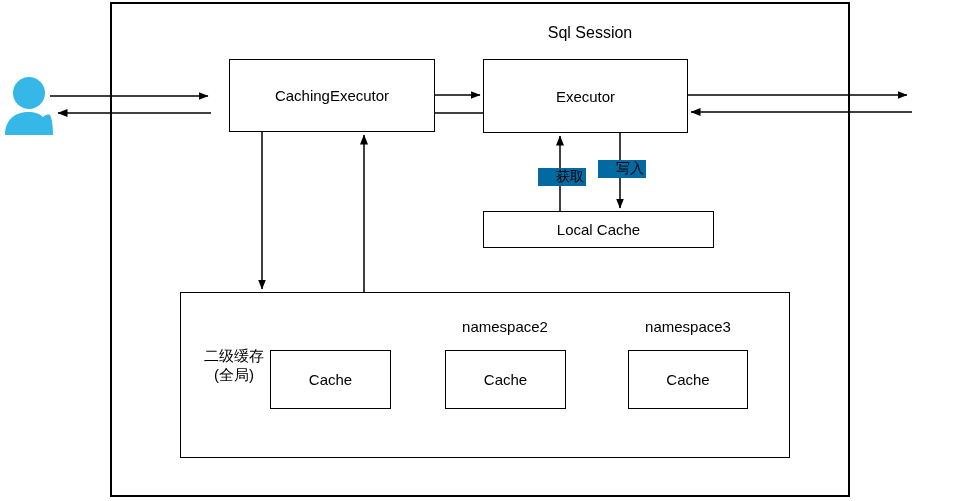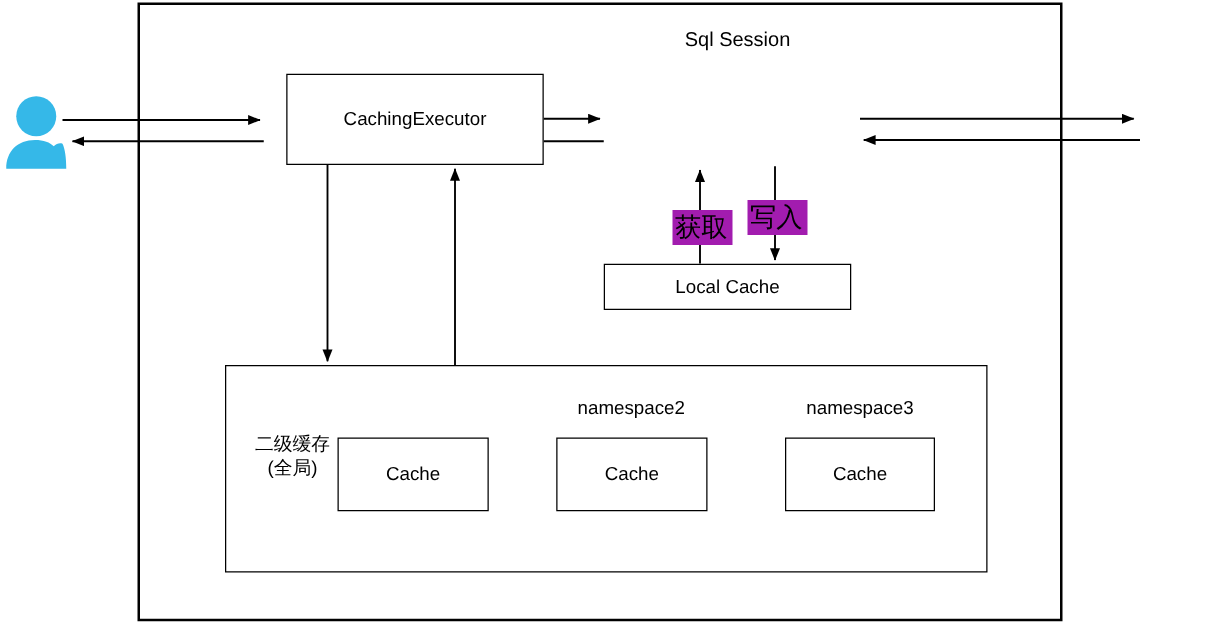--- a/index.html
+++ b/index.html
@@ -36,24 +36,24 @@
   }
   .lbl {
     position: absolute;
     font-size: 15px;
     text-align: center;
     line-height: 1.25;
     white-space: nowrap;
   }
   .edge-lbl {
     position: absolute;
-    font-size: 21px;
-    background: #a21caf;
+    font-size: 14px;
+    background: #0369a1;
     padding: 0 2px;
-    text-align: left;
+    text-align: right;
   }
   svg.wires {
     position: absolute;
     left: 0; top: 0;
     width: 966px; height: 501px;
     pointer-events: none;
   }
   svg.wires line { stroke: #000000; stroke-width: 1.5; }
 </style>
 </head>
@@ -97,25 +97,28 @@
   </div>
 
   <div class="container-box" style="left:110px; top:2px; width:740px; height:495px;"></div>
 
   <div class="lbl" style="left:495px; top:23px; width:190px; font-size:16px;">Sql Session</div>
 
   <div class="box" style="left:229px; top:59px; width:206px; height:73px;">
     <span>CachingExecutor</span>
   </div>
 
+  <div class="box" style="left:483px; top:59px; width:205px; height:74px;">
+    <span>Executor</span>
+  </div>
 
   <div class="edge-lbl" style="left:538px; top:168px; width:44px;">获取</div>
   <div class="edge-lbl" style="left:598px; top:160px; width:44px;">写入</div>
 
-  <div class="box" style="left:483px; top:211px; width:198px; height:37px;">
+  <div class="box" style="left:483px; top:211px; width:231px; height:37px;">
     <span>Local Cache</span>
   </div>
 
   <div class="container-box" style="left:180px; top:292px; width:610px; height:166px; border-width:1.5px;"></div>
 
   <div class="lbl" style="left:188px; top:347px; width:92px;">
     <div>二级缓存</div>
     <div>(全局)</div>
   </div>
 

